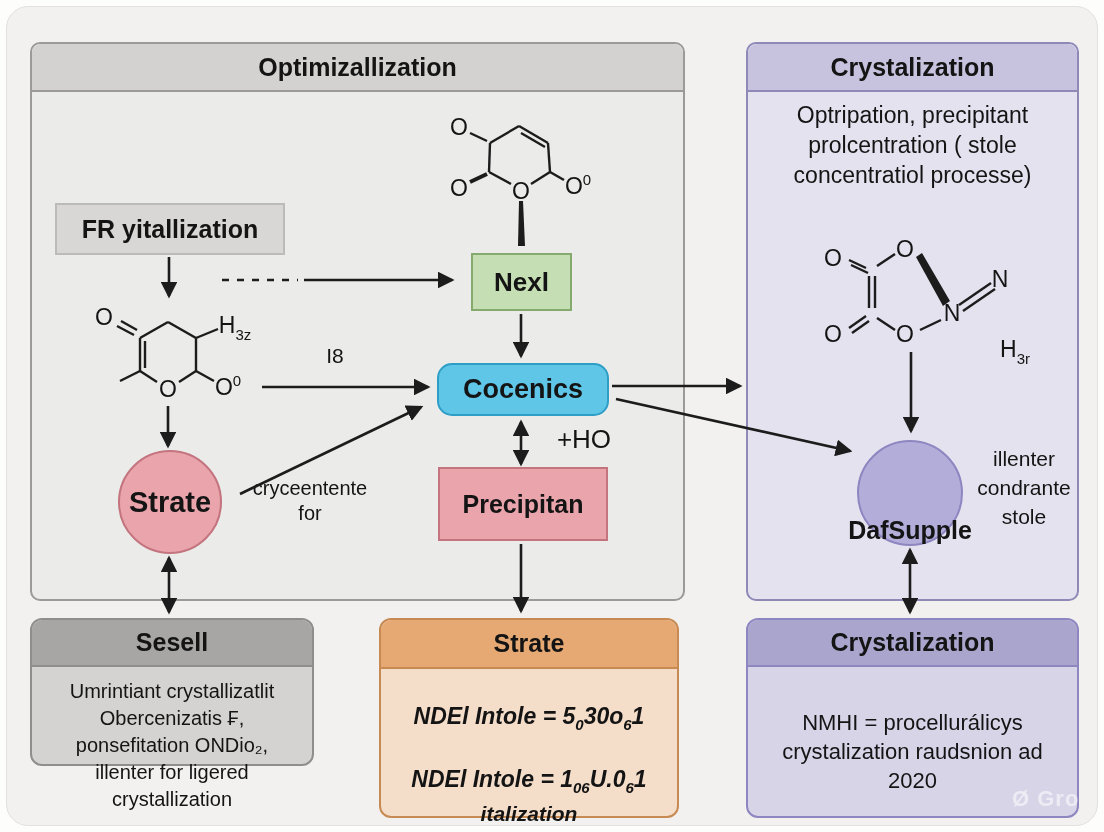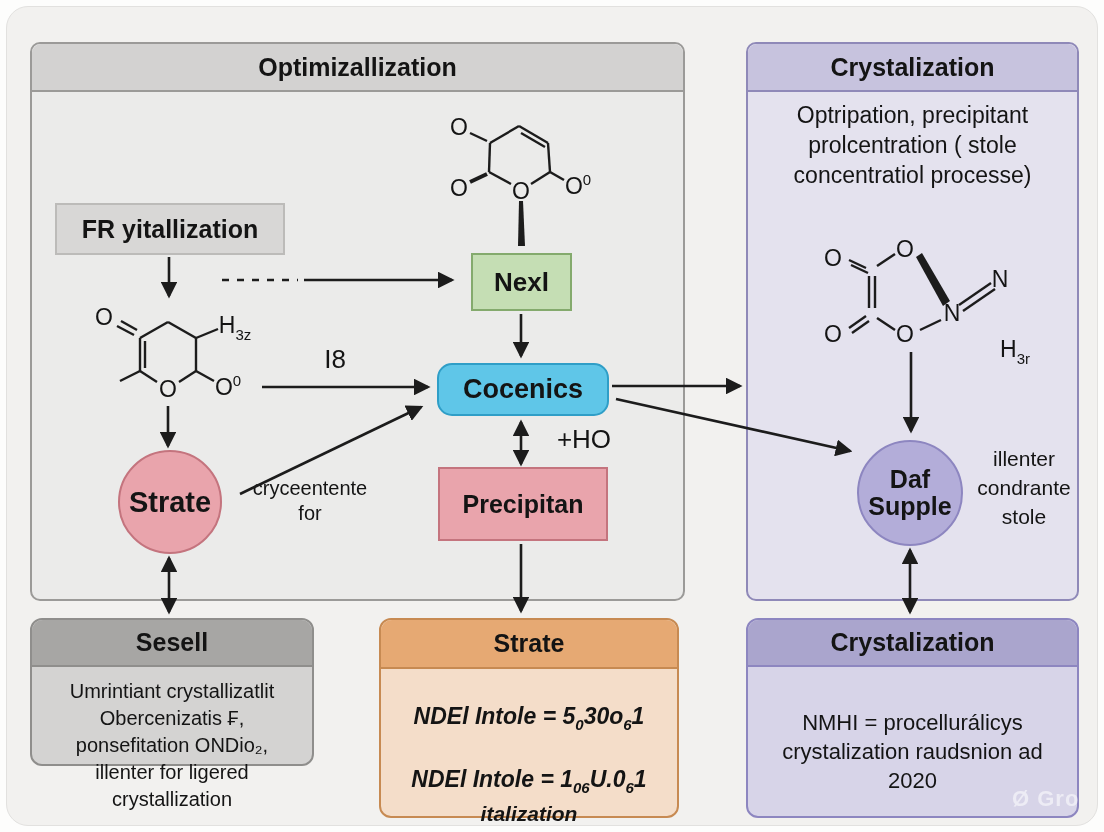--- a/index.html
+++ b/index.html
@@ -15,25 +15,25 @@
   .right-panel{left:746px;top:42px;width:333px;height:559px;background:#e4e2ee;border:2px solid #8f89b8;}
   .right-panel .hd{height:48px;background:#c7c3de;border-bottom:2px solid #8f89b8;}
   .node{position:absolute;display:flex;align-items:center;justify-content:center;box-sizing:border-box;
         font-weight:bold;text-align:center;}
   .fr-box{left:55px;top:203px;width:230px;height:52px;background:#d8d7d6;border:2px solid #bcbbb9;font-size:25px;}
   .nexl{left:471px;top:253px;width:101px;height:58px;background:#c5deb4;border:2px solid #84aa6d;font-size:26px;}
   .cocenics{left:437px;top:363px;width:172px;height:53px;background:#5fc6e8;border:2.5px solid #2f9ec7;border-radius:15px;font-size:27px;}
   .precipitan{left:438px;top:467px;width:170px;height:74px;background:#e9a4ac;border:2px solid #c4747e;font-size:25px;}
   .circle{border-radius:50%;}
   .strate{left:118px;top:450px;width:104px;height:104px;background:#e9a4ac;border:2px solid #c4747e;font-size:29px;}
-  .daf{left:857px;top:440px;width:106px;height:106px;background:#b3add9;border:2px solid #8d86c0;font-size:25px;line-height:27px;flex-direction:column;}
+  .daf{left:857px;top:440px;width:106px;height:106px;background:#b3add9;border:2px solid #8d86c0;font-size:25px;line-height:27px;flex-direction:row;align-items:flex-end;}
   .txt{position:absolute;text-align:center;}
   .desc{left:760px;top:100px;width:305px;font-size:23px;line-height:30px;font-weight:500;}
   .note{left:972px;top:444px;width:104px;font-size:21px;line-height:29px;}
-  .lbl-i8{left:305px;top:344px;width:60px;font-size:26px;font-weight:500;}
+  .lbl-i8{left:305px;top:344px;width:60px;font-size:21px;font-weight:500;}
   .lbl-cry{left:240px;top:476px;width:140px;font-size:20px;line-height:25px;}
   .lbl-ho{left:548px;top:424px;width:72px;font-size:26px;font-weight:500;}
   .bbox{position:absolute;border-radius:12px;box-sizing:border-box;}
   .bbox .hd2{position:absolute;left:0;right:0;top:0;display:flex;align-items:center;justify-content:center;
              font-weight:bold;font-size:25px;border-radius:11px 11px 0 0;box-sizing:border-box;}
   .sesell{left:30px;top:618px;width:284px;height:148px;background:#d4d3d2;border:2px solid #8f8e8c;}
   .sesell .hd2{height:47px;background:#a7a6a4;border-bottom:2px solid #8f8e8c;}
   .frpoday{left:379px;top:618px;width:300px;height:200px;background:#f4ddc9;border:2px solid #c78a52;}
   .frpoday .hd2{height:49px;background:#e6a973;border-bottom:2px solid #c78a52;}
   .bcrys{left:746px;top:618px;width:333px;height:200px;background:#d7d4e8;border:2px solid #8d86c0;}

